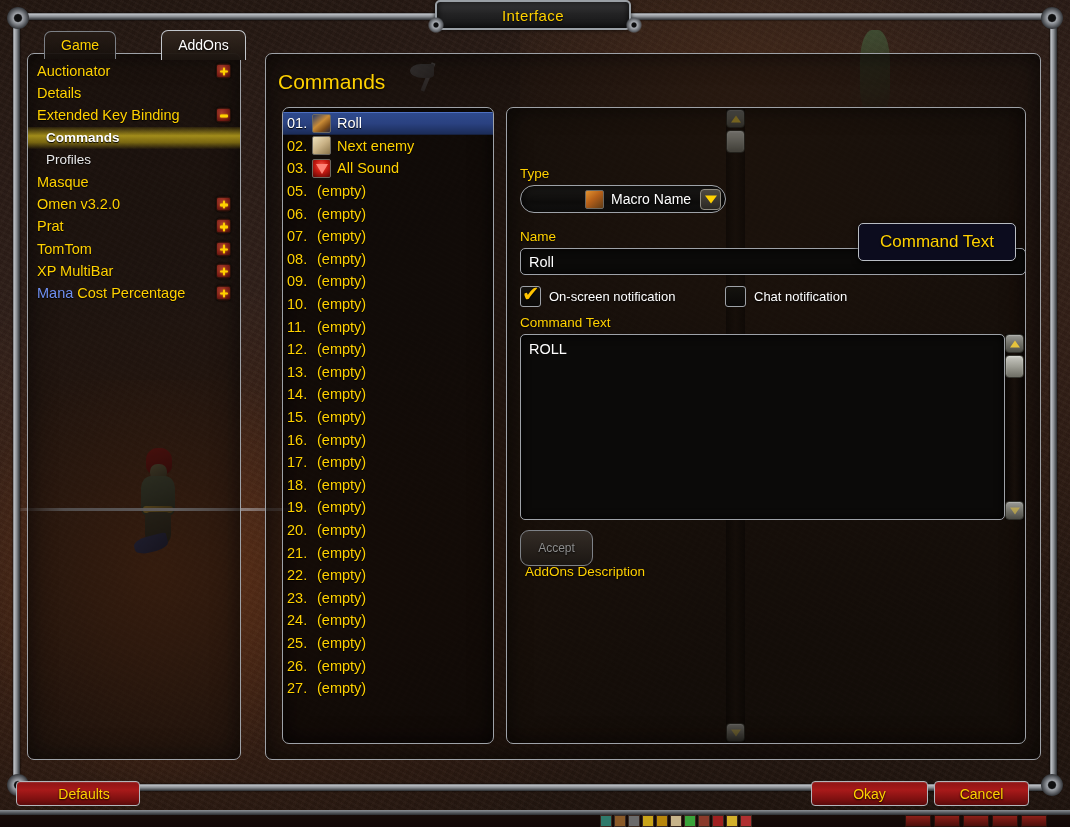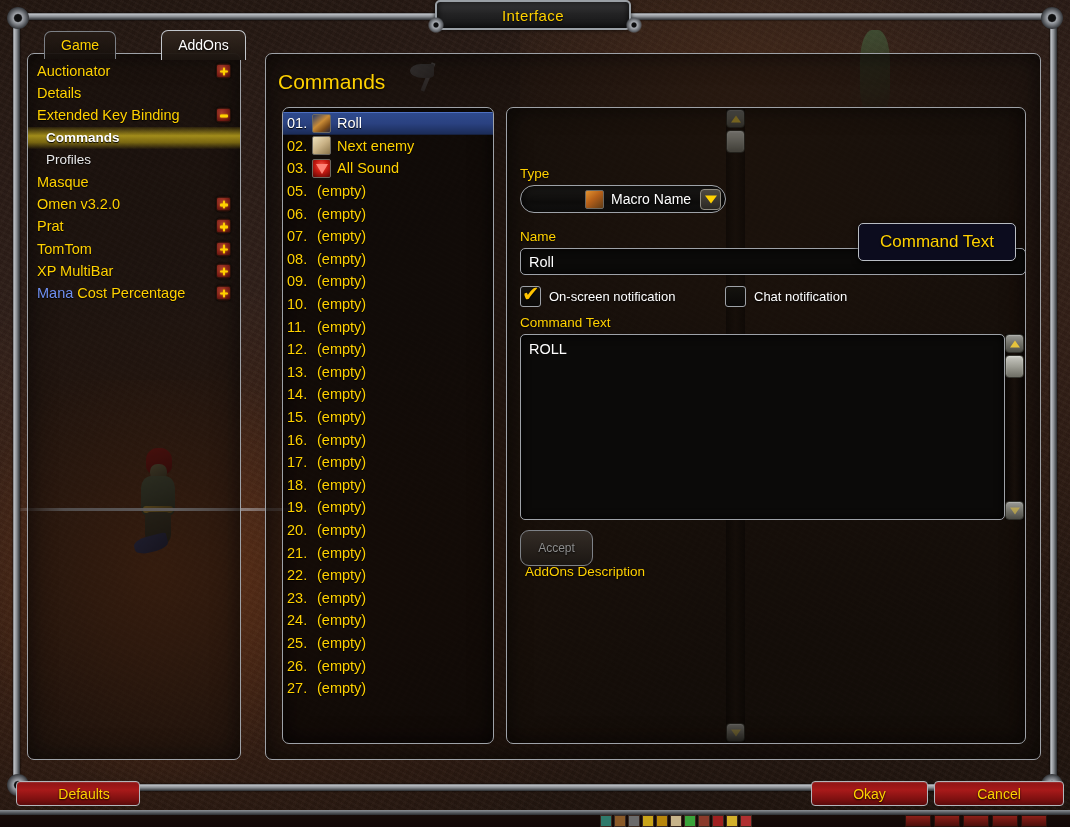--- a/index.html
+++ b/index.html
@@ -390,21 +390,21 @@
     position: absolute; height: 25px;
     border: 1px solid #b2b5ba; border-radius: 4px;
     background: linear-gradient(180deg, #8e1414 0%, #a81a1a 35%, #7e1010 75%, #5a0b0b 100%);
     color: #ffd100; font-size: 14px;
     display: flex; align-items: center; justify-content: center;
     text-shadow: 0 1px 2px #000; cursor: pointer;
     box-shadow: inset 0 1px 1px rgba(255,255,255,0.12);
   }
   .btn-defaults { left: 16px; top: 781px; width: 124px; padding-left: 12px; }
   .btn-okay     { left: 811px; top: 781px; width: 117px; }
-  .btn-cancel   { left: 934px; top: 781px; width: 130px; }
+  .btn-cancel   { left: 934px; top: 781px; width: 95px; }
 
   
   .actionbar {
     position: absolute; left: 0; bottom: 0; width: 1070px; height: 17px;
     background: linear-gradient(180deg, #1a0d08 0%, #120806 100%);
     overflow: hidden;
   }
   .ab-frame {
     position: absolute; left: 0; top: 0; width: 1070px; height: 5px;
     background: linear-gradient(180deg,#8d9196 0%, #5a5d62 50%, #2b2d30 100%);

